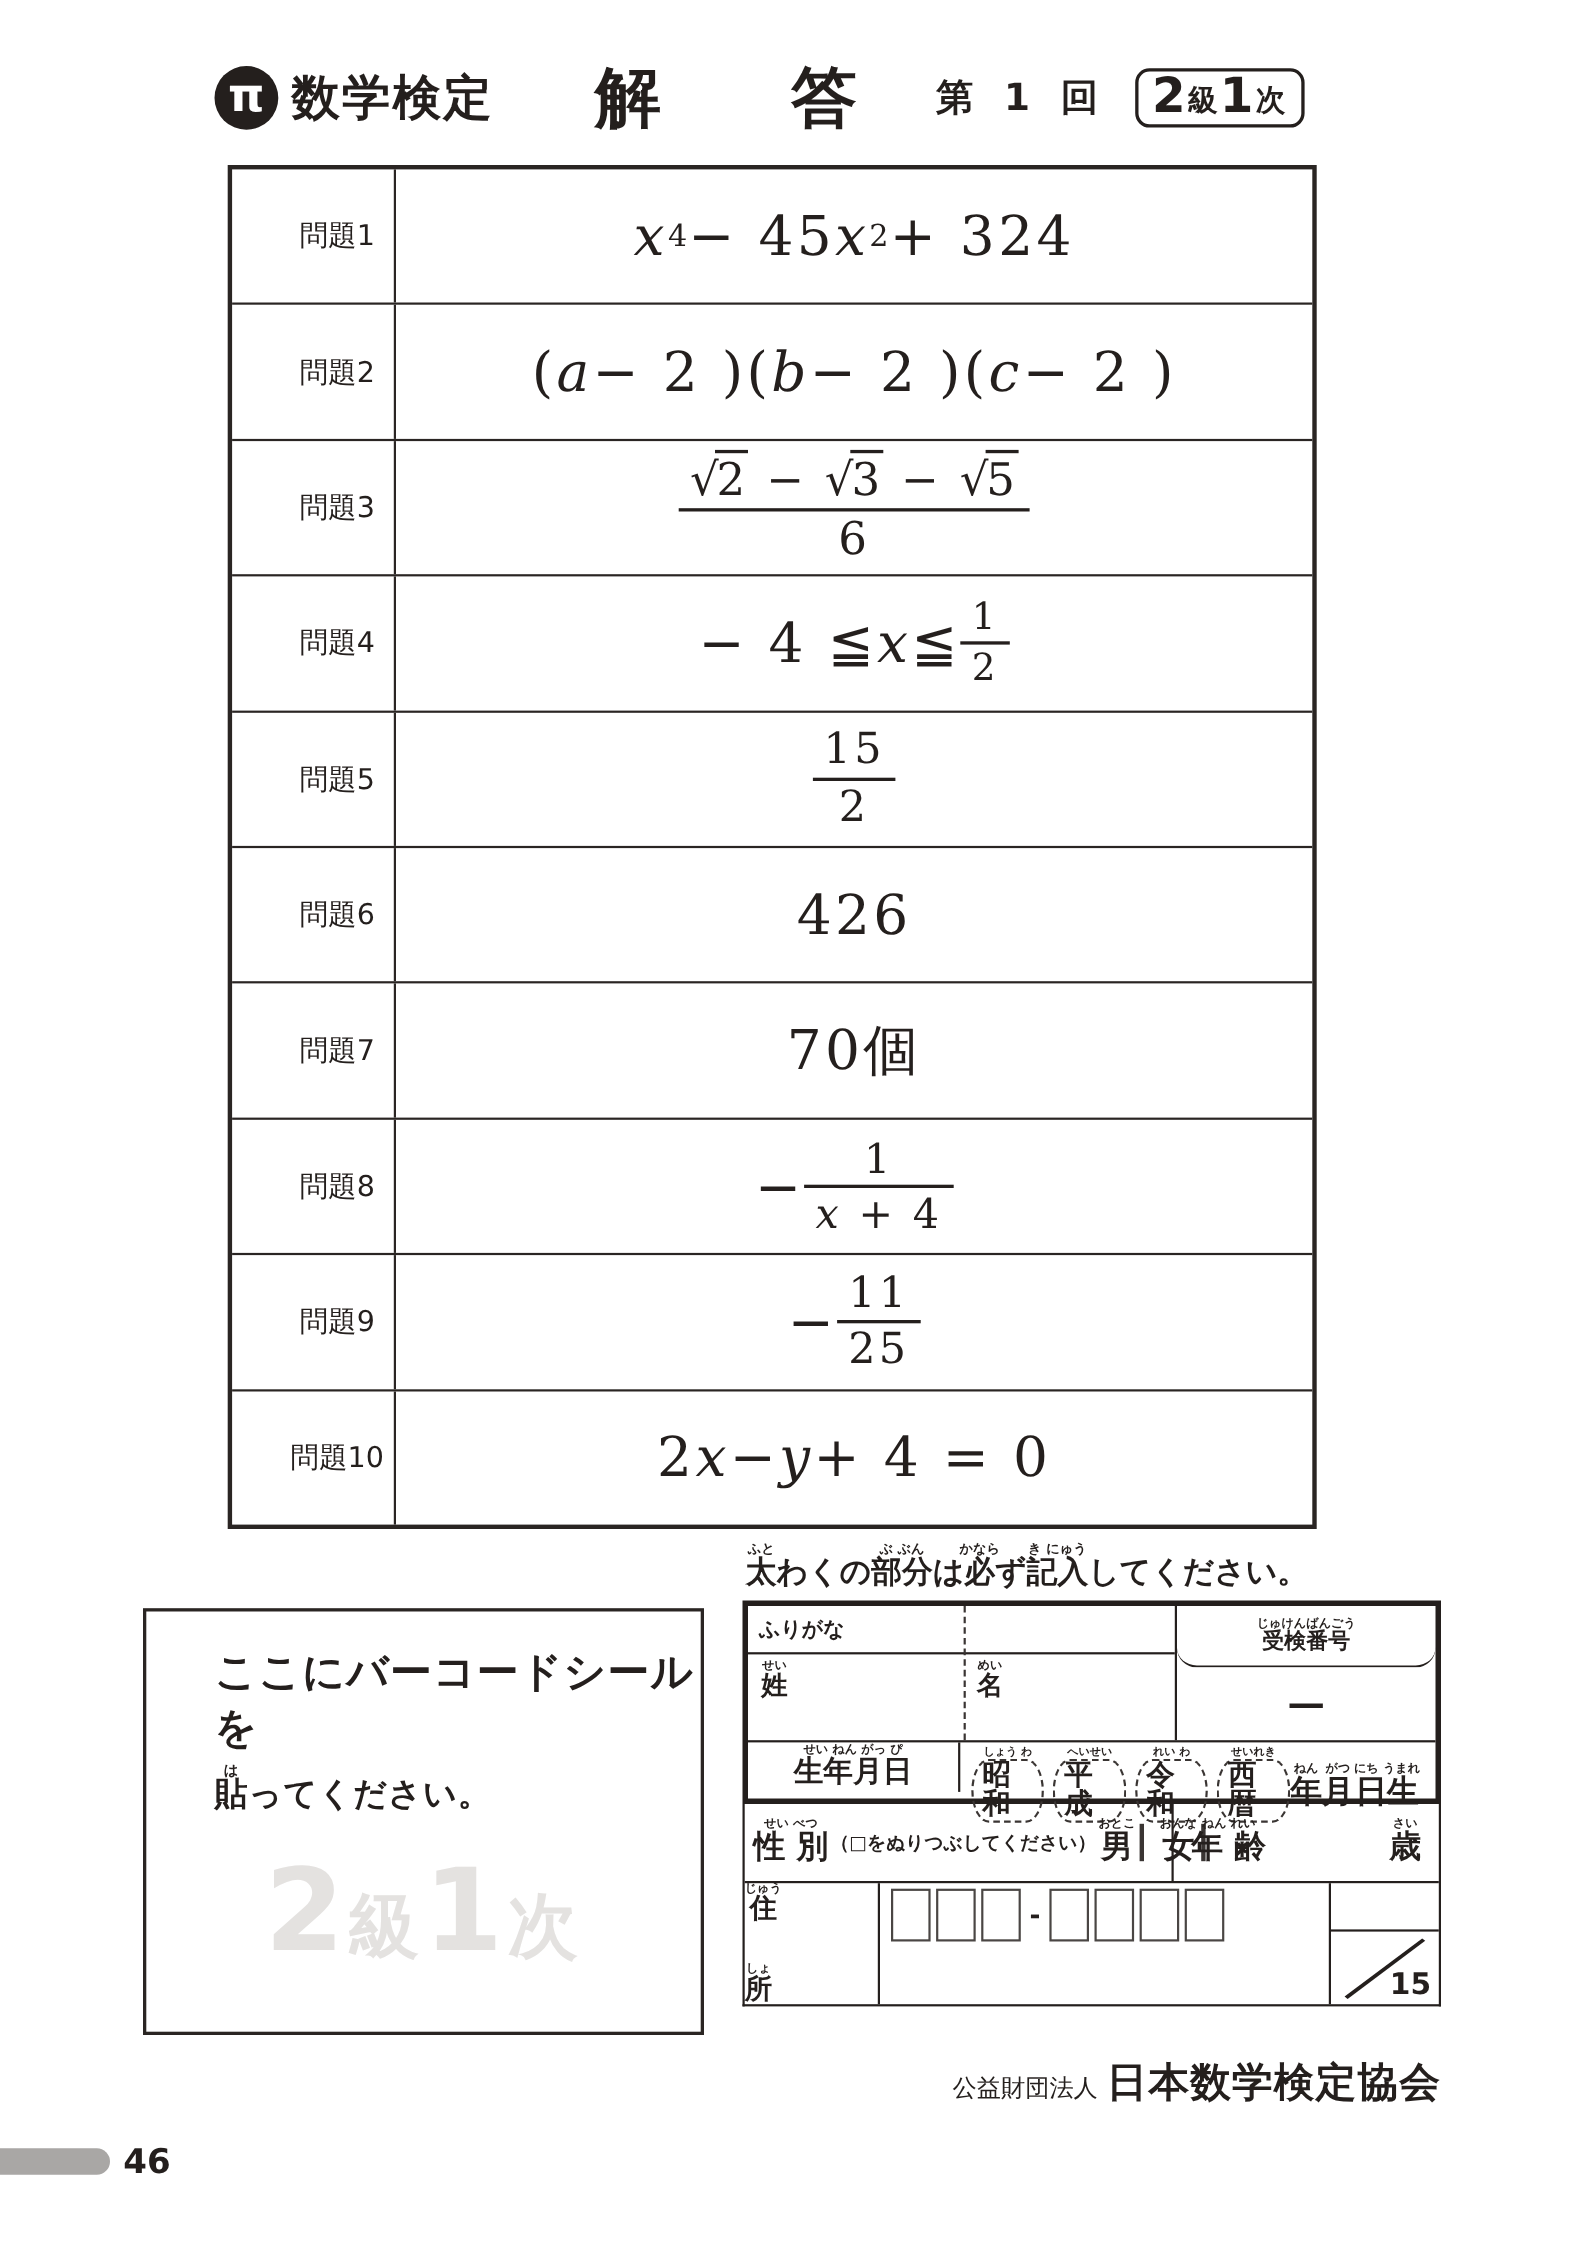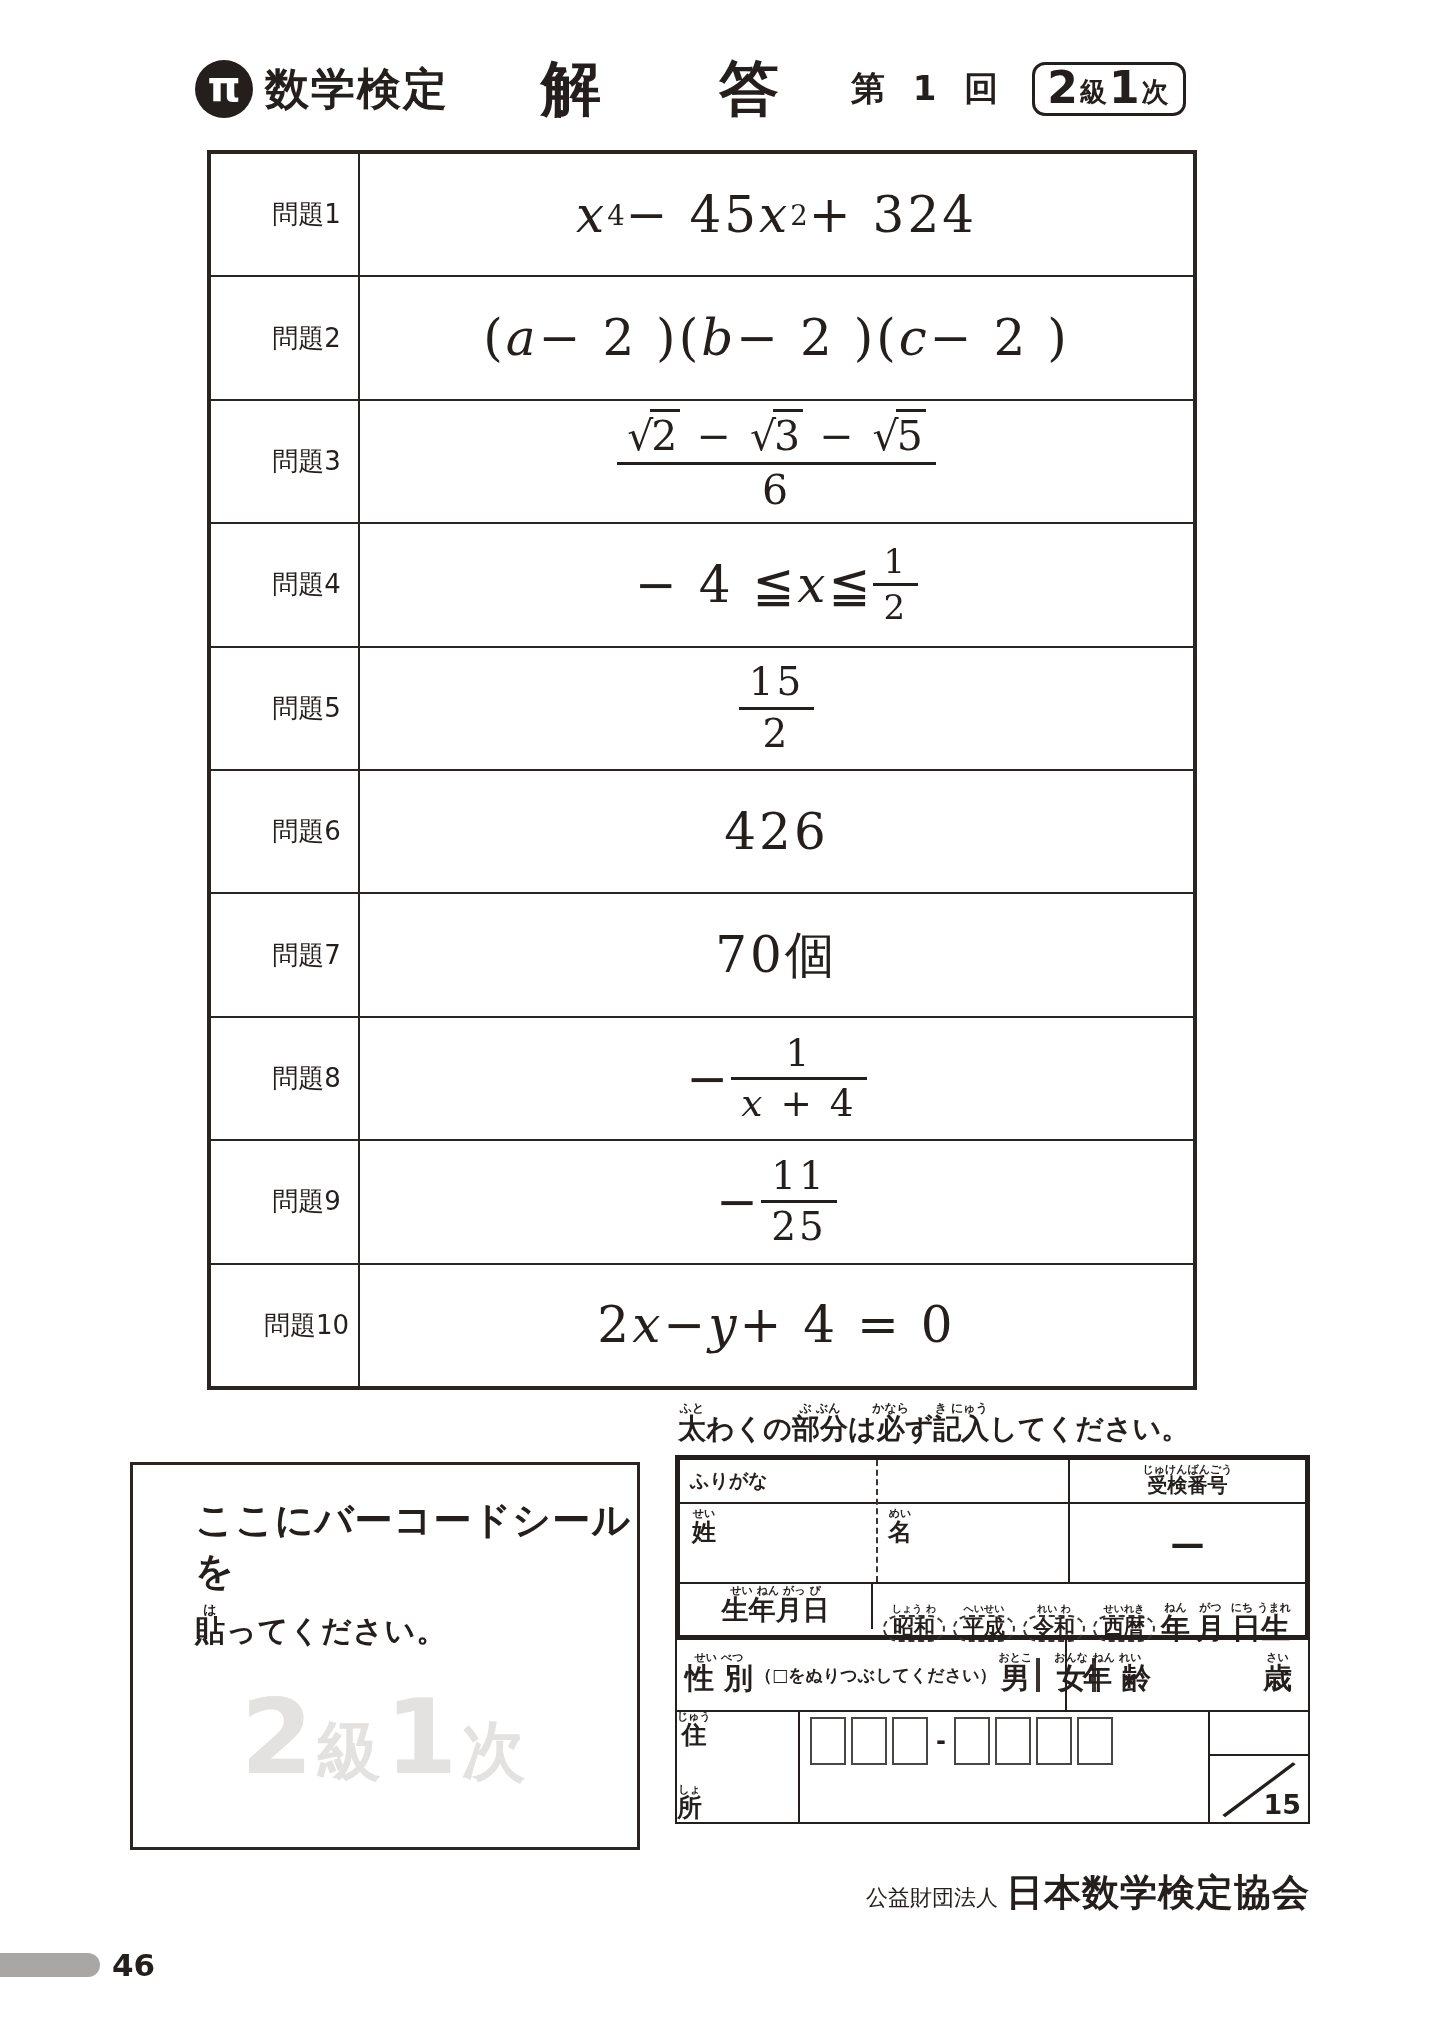--- a/index.html
+++ b/index.html
@@ -58,31 +58,31 @@
   .fthick{width:635px;height:185px;border:5px solid #241f1d;box-sizing:border-box;}
   .ftop{height:122px;display:flex;position:relative;}
   .fleft{width:388px;position:relative;}
   .fr-furigana{height:44px;border-bottom:2px solid #241f1d;box-sizing:border-box;
                display:flex;align-items:center;padding-left:10px;font-size:19px;}
   .fr-name{height:76px;position:relative;}
   .fsei{position:absolute;left:12px;top:4px;font-size:24px;}
   .fmei{position:absolute;left:208px;top:4px;font-size:24px;}
   .dashline{position:absolute;left:196px;top:0;height:122px;border-left:2px dashed #3a3533;}
   .fright{width:237px;border-left:2px solid #241f1d;box-sizing:border-box;display:flex;flex-direction:column;}
-  .fexamno{height:44px;border-bottom:2px solid #241f1d;box-sizing:border-box;
-           display:flex;align-items:center;justify-content:center;font-size:20px;}
+  .fexamno{height:56px;border-bottom:2px solid #241f1d;box-sizing:border-box;
+           display:flex;align-items:center;justify-content:center;font-size:20px;border-radius:18px;}
   .fdash{flex:1;display:flex;align-items:center;justify-content:center;font-size:34px;}
   .fbirth{height:47px;border-top:2px solid #241f1d;box-sizing:border-box;display:flex;align-items:center;justify-content:flex-end;}
   .fbirth-label{width:193px;border-right:2px solid #241f1d;box-sizing:border-box;height:100%;
                 display:flex;align-items:center;justify-content:center;font-size:27px;}
   .fbirth-rest{flex:1;display:flex;align-items:center;justify-content:space-between;padding:0 14px 0 10px;margin-top:32px;}
   .feras{display:flex;gap:8px;}
   .era-wrap{display:flex;flex-direction:column;align-items:center;line-height:1;}
   .era-kana{font-size:10px;margin-bottom:1px;}
-  .era-pill{border:2px dashed #3a3533;border-radius:16px/50%;padding:0 8px 2px 8px;font-size:21px;}
+  .era-pill{border:2px dashed #3a3533;border-radius:16px/50%;padding:0 8px 2px 8px;font-size:26px;}
   .ymd{font-size:29px;line-height:1;}
   .fbottom{width:635px;height:184px;border:2px solid #241f1d;border-top:none;box-sizing:border-box;
            display:flex;flex-direction:column;}
   .fgrow{height:72px;border-bottom:2px solid #241f1d;box-sizing:border-box;display:flex;}
   .fgender{width:390px;border-right:2px solid #241f1d;box-sizing:border-box;
            display:flex;align-items:center;padding-left:8px;white-space:nowrap;}
   .fgender .glabel{font-size:29px;}
   .fgender .ginst{font-size:17px;margin:0 2px;}
   .fgender .gsex{font-size:29px;}
   .chkbox{display:inline-block;width:22px;height:30px;border:2.5px solid #3a3533;vertical-align:-4px;margin:0 14px 0 4px;}

